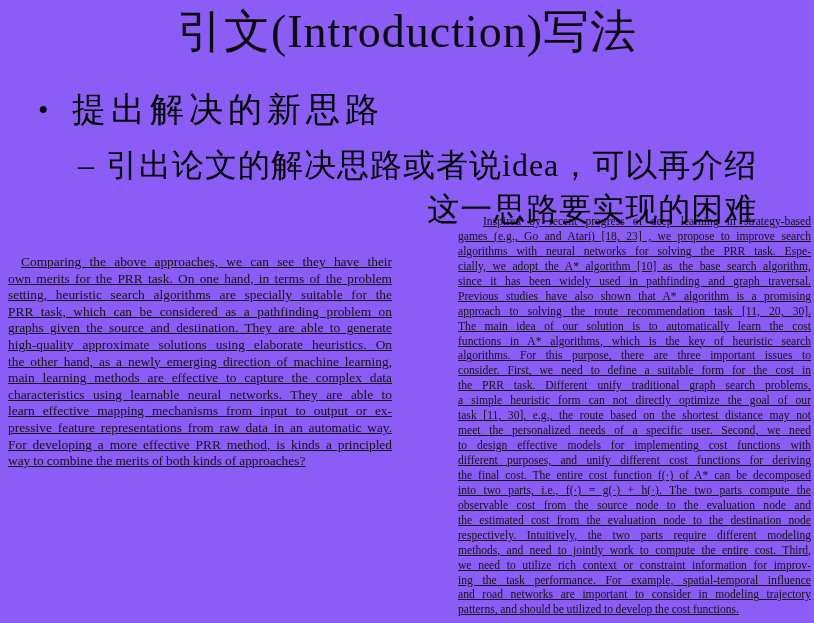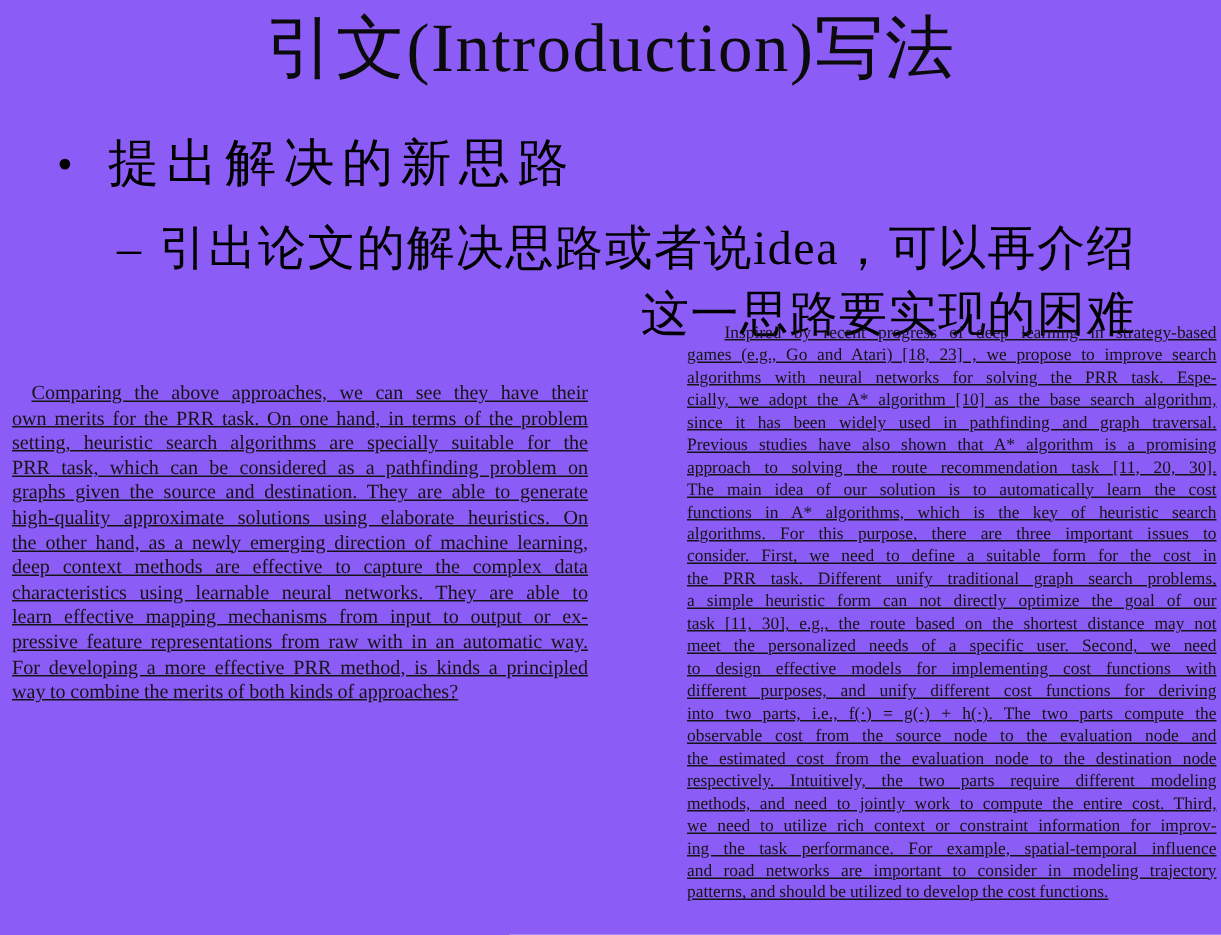--- a/index.html
+++ b/index.html
@@ -102,24 +102,24 @@
   </div>
 
   <div class="col col-left">
       <div class="ln">Comparing the above approaches, we can see they have their</div>
       <div class="ln">own merits for the PRR task. On one hand, in terms of the problem</div>
       <div class="ln">setting, heuristic search algorithms are specially suitable for the</div>
       <div class="ln">PRR task, which can be considered as a pathfinding problem on</div>
       <div class="ln">graphs given the source and destination. They are able to generate</div>
       <div class="ln">high-quality approximate solutions using elaborate heuristics. On</div>
       <div class="ln">the other hand, as a newly emerging direction of machine learning,</div>
-      <div class="ln">deep context methods are effective to capture the complex data</div>
+      <div class="ln">main learning methods are effective to capture the complex data</div>
       <div class="ln">characteristics using learnable neural networks. They are able to</div>
       <div class="ln">learn effective mapping mechanisms from input to output or ex-</div>
-      <div class="ln">pressive feature representations from raw with in an automatic way.</div>
+      <div class="ln">pressive feature representations from raw data in an automatic way.</div>
       <div class="ln">For developing a more effective PRR method, is kinds a principled</div>
       <div class="ln">way to combine the merits of both kinds of approaches?</div>
     </div>
 
   <div class="col col-right">
       <div class="ln">Inspired by recent progress of deep learning in strategy-based</div>
       <div class="ln">games (e.g., Go and Atari) [18, 23] , we propose to improve search</div>
       <div class="ln">algorithms with neural networks for solving the PRR task. Espe-</div>
       <div class="ln">cially, we adopt the A* algorithm [10] as the base search algorithm,</div>
       <div class="ln">since it has been widely used in pathfinding and graph traversal.</div>
@@ -128,20 +128,21 @@
       <div class="ln">The main idea of our solution is to automatically learn the cost</div>
       <div class="ln">functions in A* algorithms, which is the key of heuristic search</div>
       <div class="ln">algorithms. For this purpose, there are three important issues to</div>
       <div class="ln">consider. First, we need to define a suitable form for the cost in</div>
       <div class="ln">the PRR task. Different unify traditional graph search problems,</div>
       <div class="ln">a simple heuristic form can not directly optimize the goal of our</div>
       <div class="ln">task [11, 30], e.g., the route based on the shortest distance may not</div>
       <div class="ln">meet the personalized needs of a specific user. Second, we need</div>
       <div class="ln">to design effective models for implementing cost functions with</div>
       <div class="ln">different purposes, and unify different cost functions for deriving</div>
+      <div class="ln">the final cost. The entire cost function f(·) of A* can be decomposed</div>
       <div class="ln">into two parts, i.e., f(·) = g(·) + h(·). The two parts compute the</div>
       <div class="ln">observable cost from the source node to the evaluation node and</div>
       <div class="ln">the estimated cost from the evaluation node to the destination node</div>
       <div class="ln">respectively. Intuitively, the two parts require different modeling</div>
       <div class="ln">methods, and need to jointly work to compute the entire cost. Third,</div>
       <div class="ln">we need to utilize rich context or constraint information for improv-</div>
       <div class="ln">ing the task performance. For example, spatial-temporal influence</div>
       <div class="ln">and road networks are important to consider in modeling trajectory</div>
       <div class="ln">patterns, and should be utilized to develop the cost functions.</div>
     </div>

